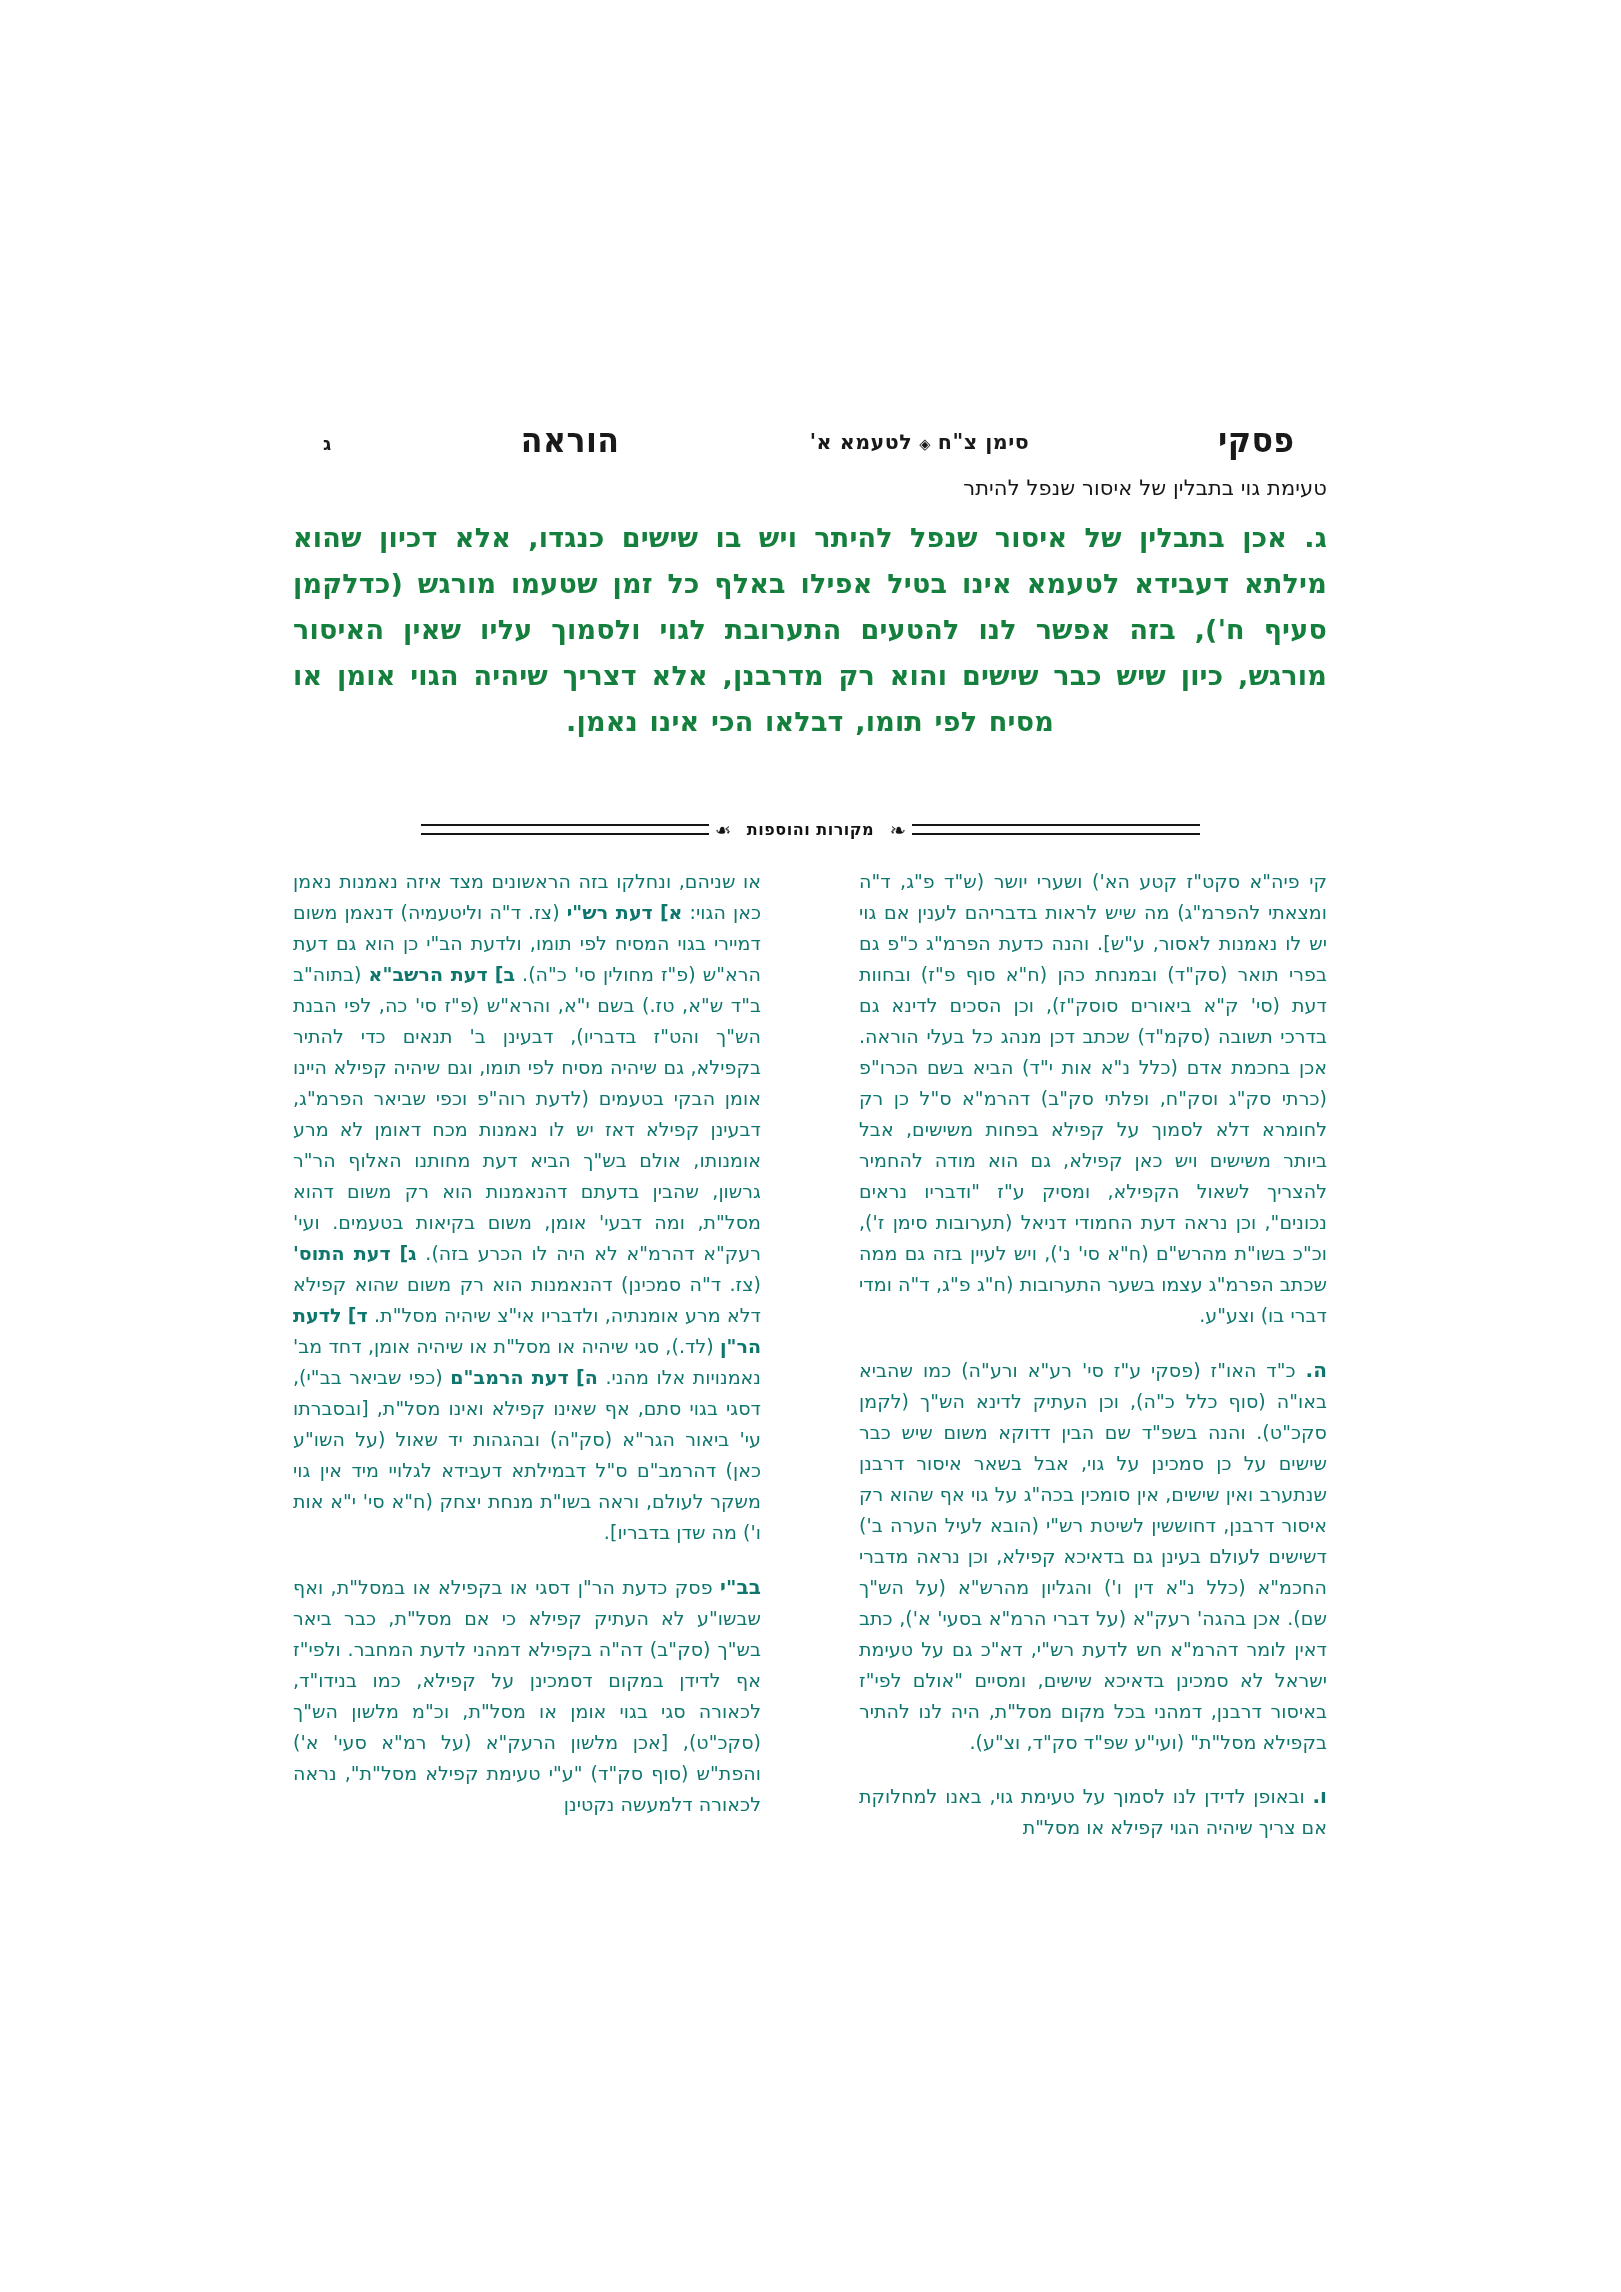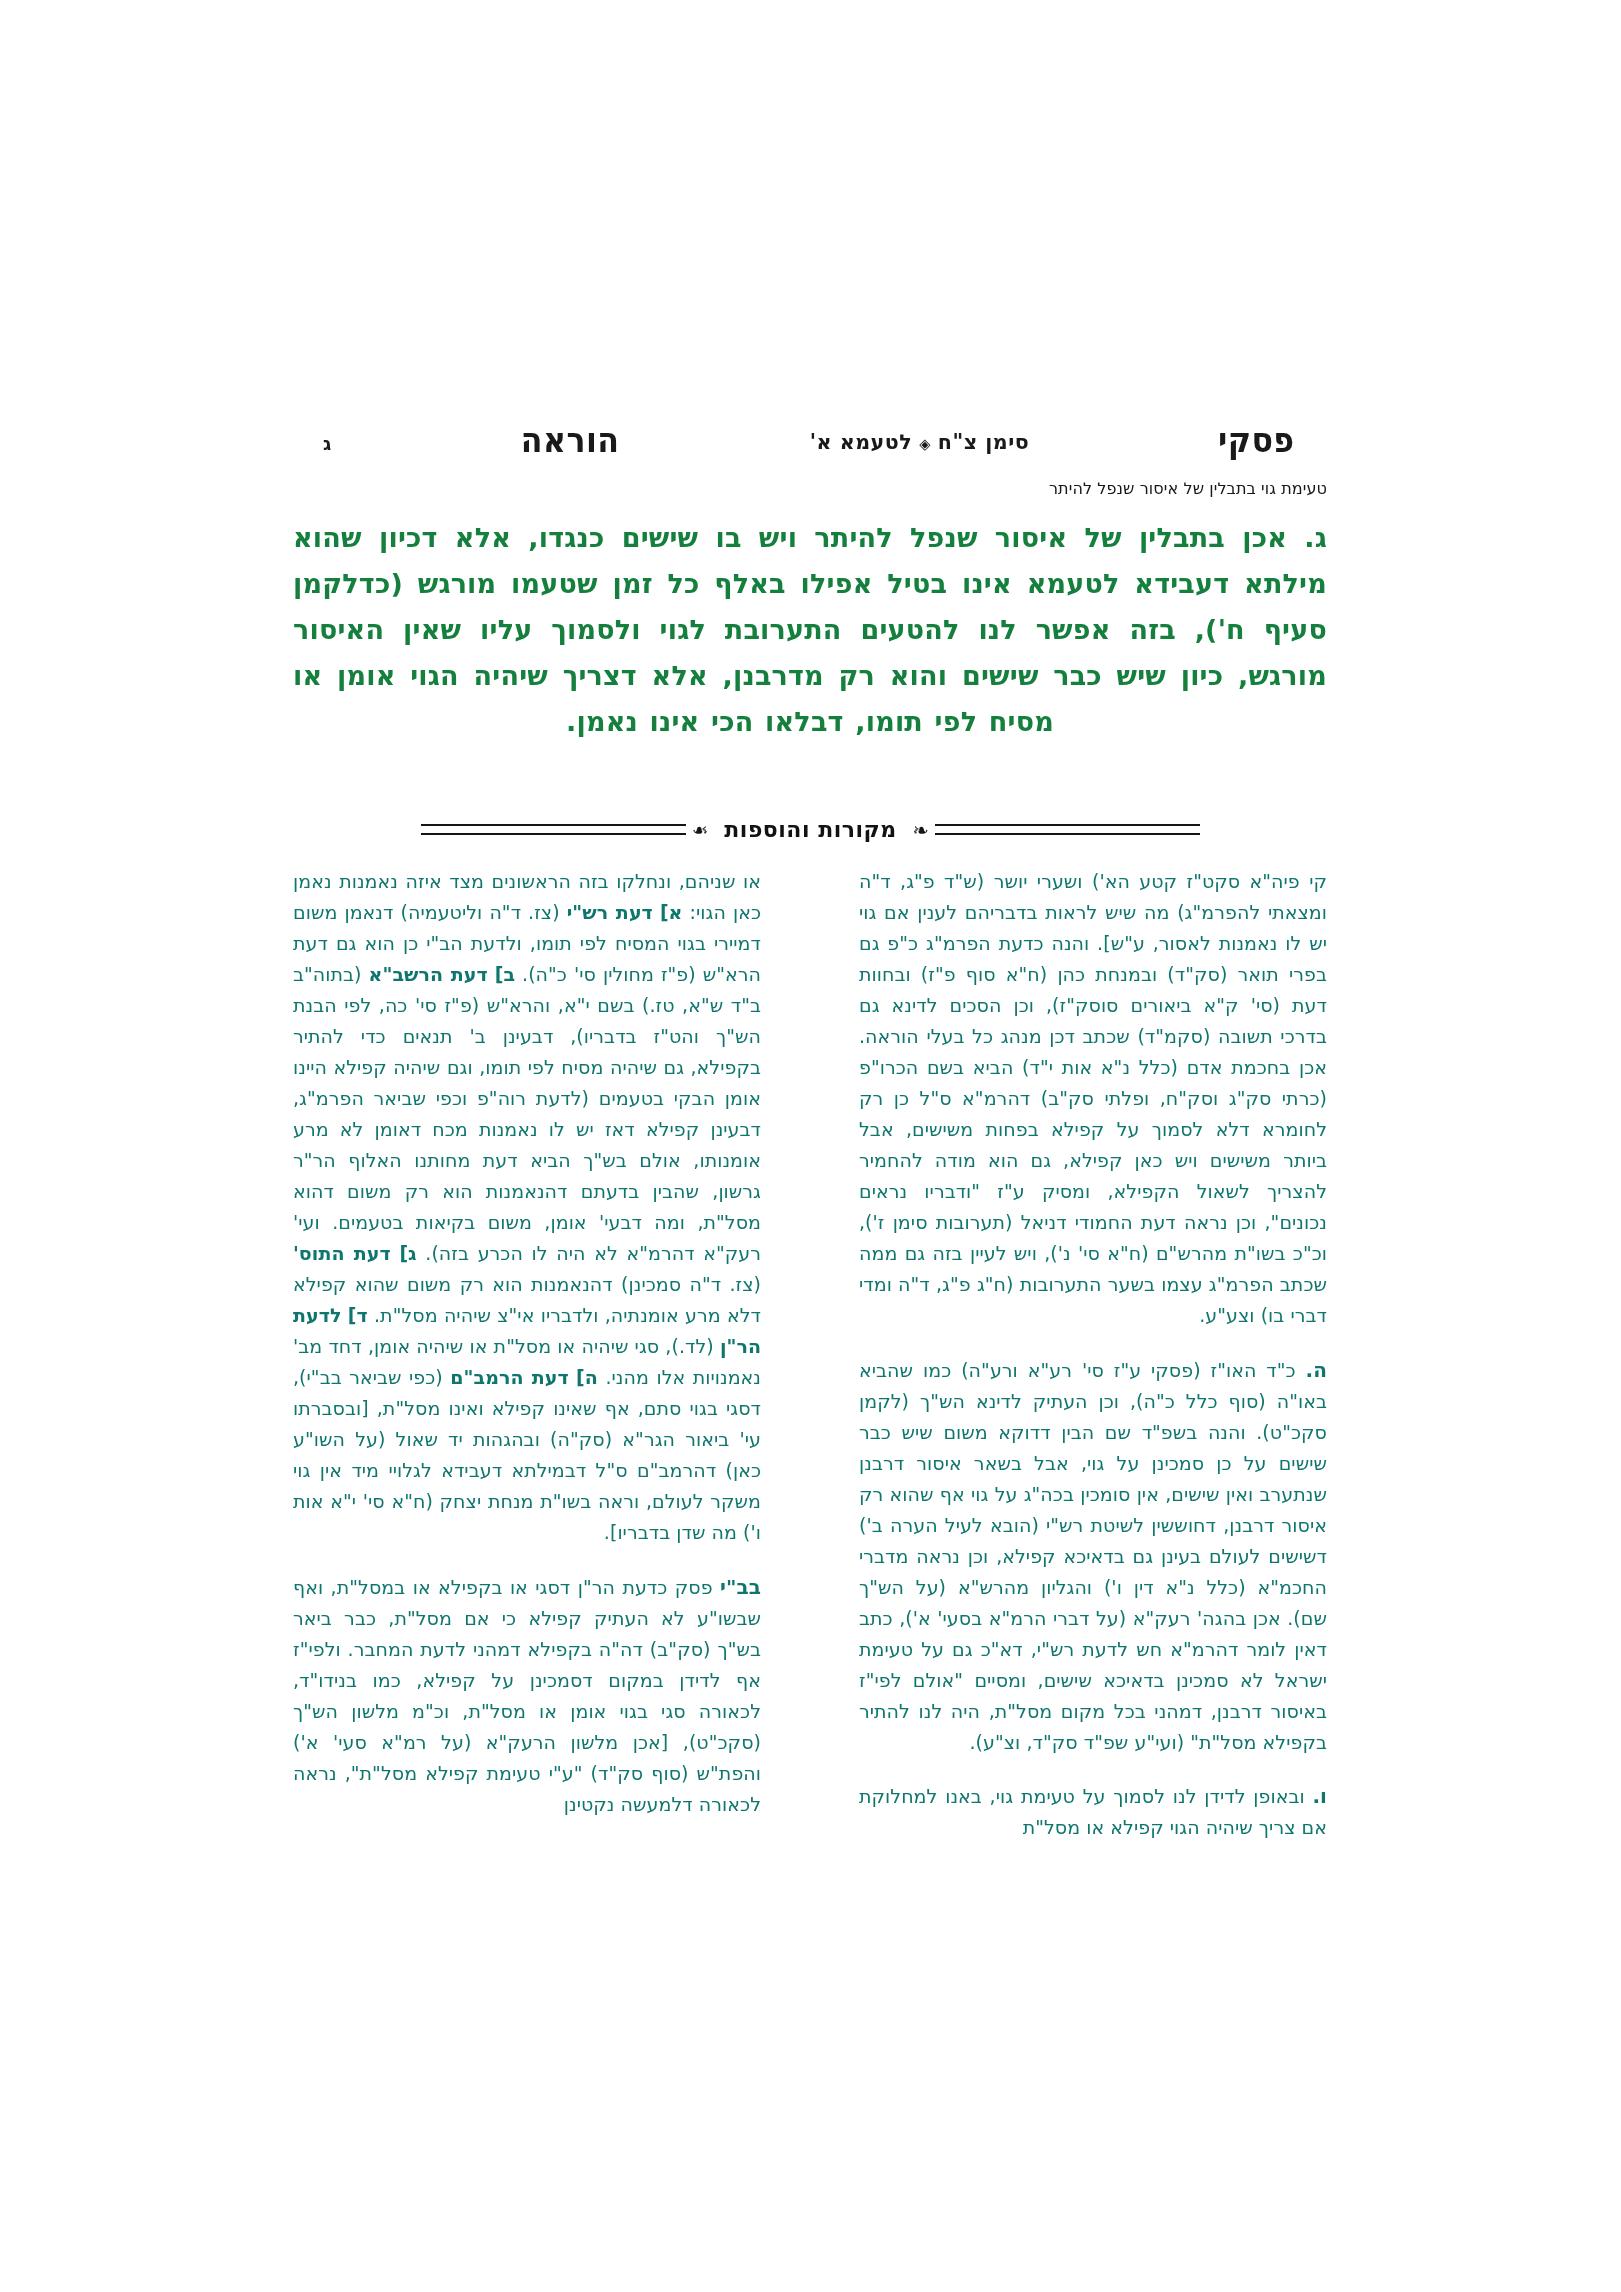--- a/index.html
+++ b/index.html
@@ -62,21 +62,21 @@
   
   .body-wrap{
     position:absolute;
     top:476px;
     right:294px;
     width:1034px;
     direction:rtl;
     text-align:right;
   }
   .subtitle{
-    font-size:16px;
+    font-size:21px;
     line-height:25.5px;
     color:#161616;
     margin:0 0 13.7px 0;
     text-align:right;
     letter-spacing:0.1px;
   }
   .maintext{
     font-size:27px;
     line-height:46px;
     font-weight:bold;
@@ -115,21 +115,21 @@
     font-size:19.6px;
     line-height:1;
     color:#151515;
     padding:0 5.9px;
     transform:translateY(1px);
   }
   .div-orn.flip{ transform:translateY(1px) scaleX(-1); }
   .div-label{
     flex:0 0 auto;
     font-weight:bold;
-    font-size:22px;
+    font-size:16px;
     letter-spacing:0.5px;
     color:#121212;
     padding:0 9.8px;
     white-space:nowrap;
   }
 
   
   .notes{
     position:absolute;
     top:866px;

